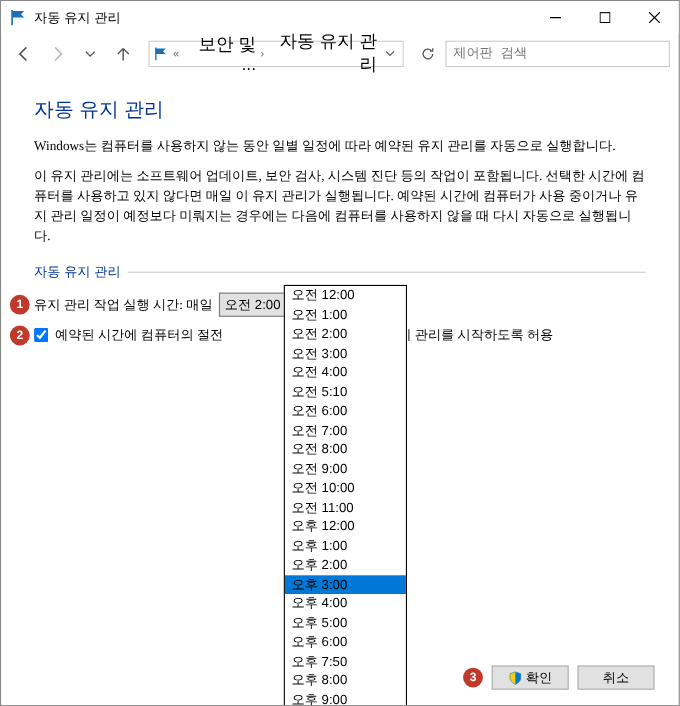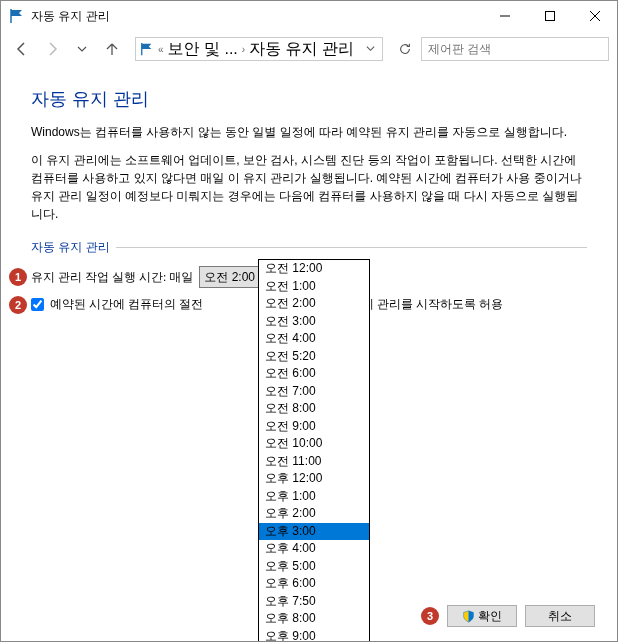--- a/index.html
+++ b/index.html
@@ -55,41 +55,43 @@
 }
 .breadcrumb .sep { color: #666; font-size: 10px; }
 .breadcrumb .crumb { font-size: 16px; text-align: right; }
 .bc-dropdown { margin-left: auto; width: 16px; text-align: center; color: #555; }
 .refresh-btn {
   width: 24px; height: 24px;
   display: flex; align-items: center; justify-content: center;
   border: 1px solid transparent;
 }
 .search {
-  width: 188px; height: 24px;
+  width: 204px; height: 24px;
   border: 1px solid #ccc;
   padding: 0 6px;
   font-size: 12px;
   color: #777;
   background: #fff;
+  font-family: Liberation Mono, monospace;
 }
 .content {
   padding: 20px 30px;
   position: relative;
 }
 .page-title {
   color: #003399;
   font-size: 18px;
   font-weight: normal;
   margin-bottom: 12px;
 }
 .para {
   font-size: 12px;
   line-height: 1.5;
   margin-bottom: 10px;
+  font-family: Liberation Serif, serif;
 }
 .section-label {
   color: #003399;
   font-size: 12px;
   margin: 16px 0 10px 0;
   display: flex;
   align-items: center;
 }
 .section-label::after {
   content: "";
@@ -284,21 +286,21 @@
     <span class="row-label checklabel-after" style="margin-left:120px;">정된 유지 관리를 시작하도록 허용</span>
   </div>
 </div>
 
 <div class="dropdown" id="dropdown-list">
     <div class="dropdown-item">오전 12:00</div>
     <div class="dropdown-item">오전 1:00</div>
     <div class="dropdown-item">오전 2:00</div>
     <div class="dropdown-item">오전 3:00</div>
     <div class="dropdown-item">오전 4:00</div>
-    <div class="dropdown-item">오전 5:20</div>
+    <div class="dropdown-item">오전 5:10</div>
     <div class="dropdown-item">오전 6:00</div>
     <div class="dropdown-item">오전 7:00</div>
     <div class="dropdown-item">오전 8:00</div>
     <div class="dropdown-item">오전 9:00</div>
     <div class="dropdown-item">오전 10:00</div>
     <div class="dropdown-item">오전 11:00</div>
     <div class="dropdown-item">오후 12:00</div>
     <div class="dropdown-item">오후 1:00</div>
     <div class="dropdown-item">오후 2:00</div>
     <div class="dropdown-item selected">오후 3:00</div>

